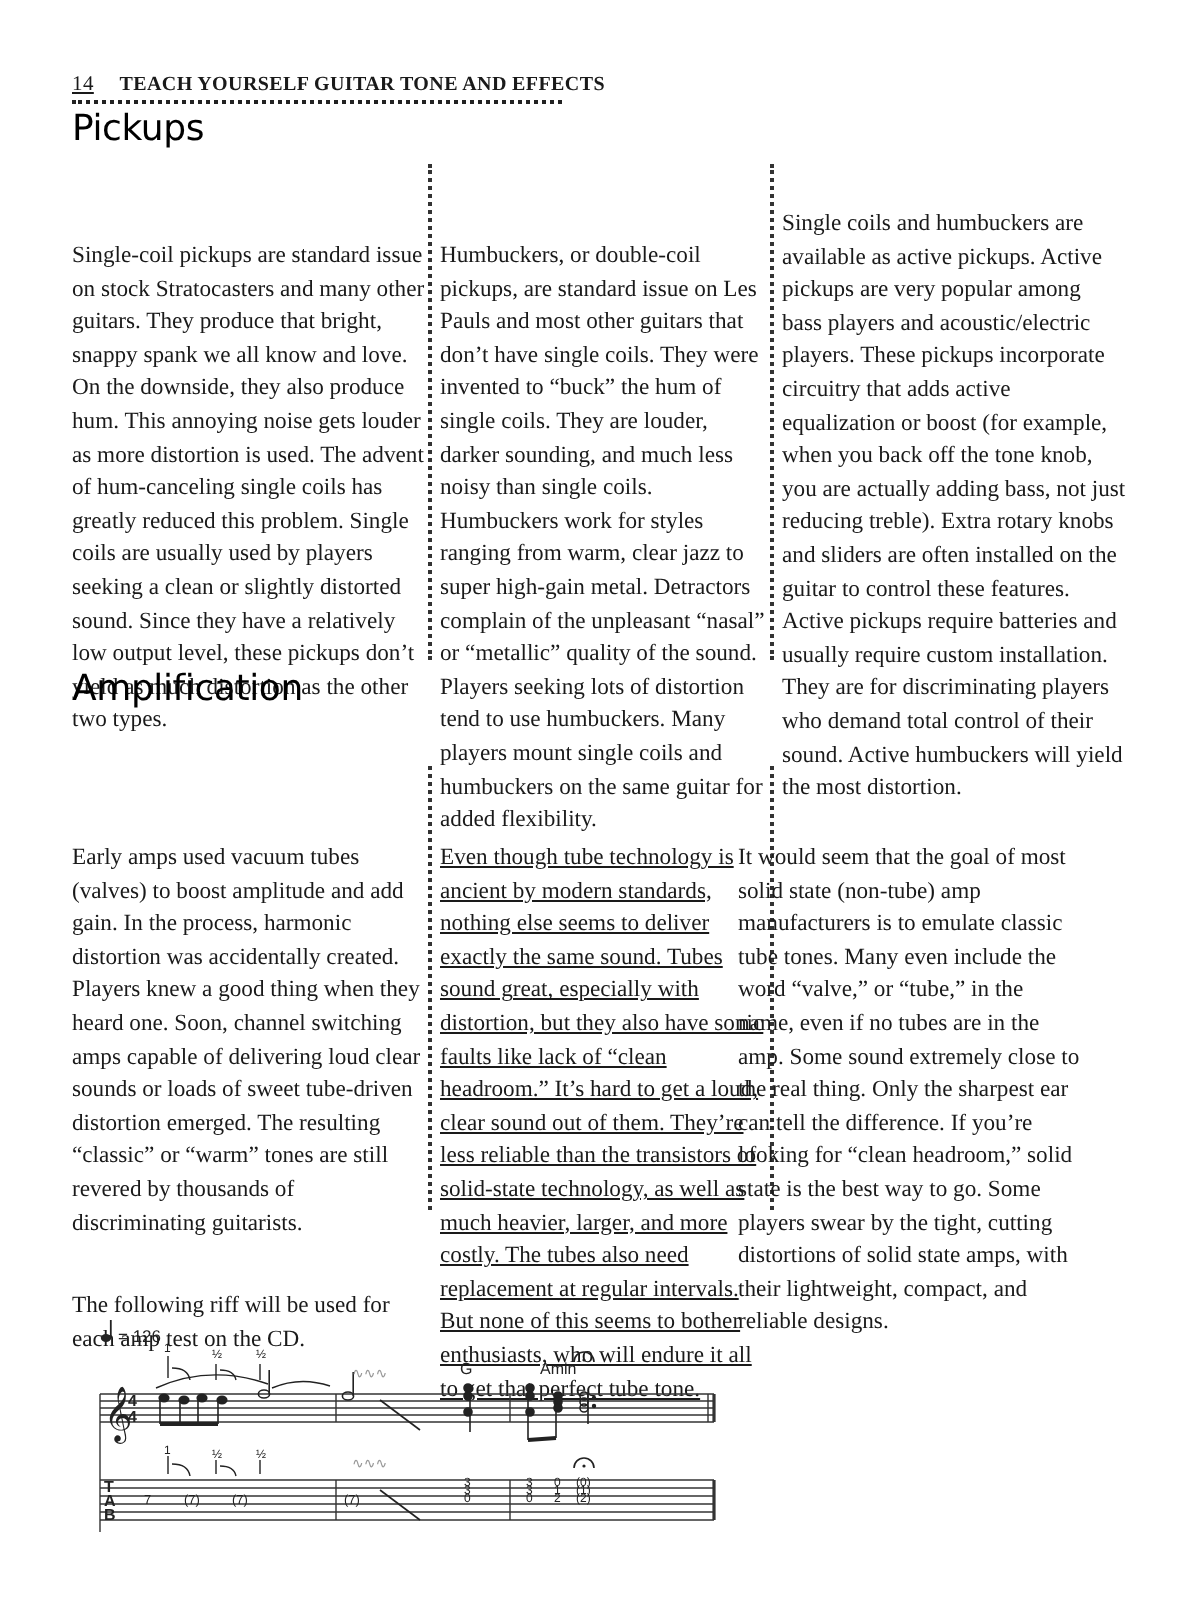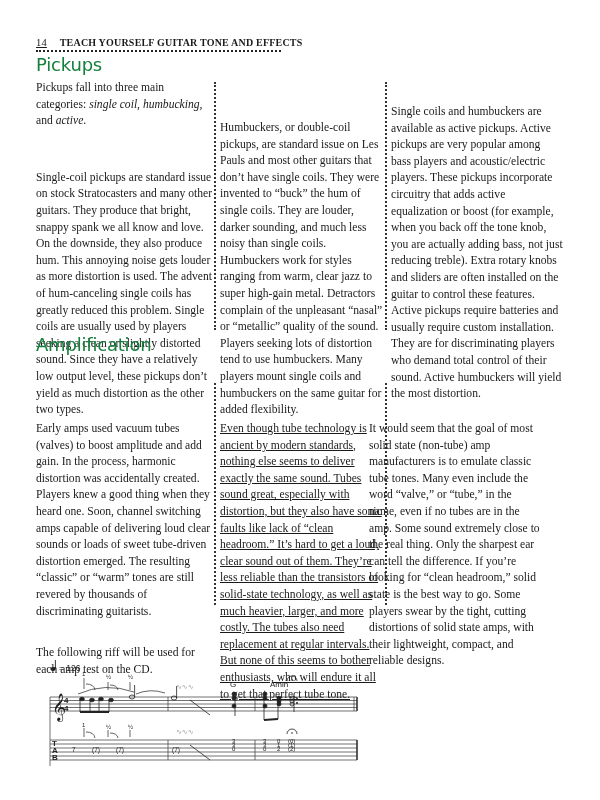--- a/index.html
+++ b/index.html
@@ -4,42 +4,41 @@
 <style>
   html, body { margin:0; padding:0; background:#ffffff; }
   body { width:600px; height:800px; position:relative; overflow:hidden; color:#1a1a1a;
          font-family:"Liberation Serif", "DejaVu Serif", serif; }
   .running-head { position:absolute; left:36px; top:37px; width:245px; font-size:10.5px;
          letter-spacing:0.2px; font-weight:bold; white-space:nowrap; }
   .running-head .pg { margin-right:10px; font-weight:normal;text-decoration:underline; }
   .running-head .ttl { font-size:10px; }
   .head-rule { position:absolute; left:36px; top:50px; width:245px; border-top:2px dotted #222; }
   .section-title { position:absolute; font-family:"DejaVu Sans", sans-serif; font-size:18px;
-         font-weight:normal; color:#15803d; margin:0; letter-spacing:-0.2px; }
+         font-weight:normal; color:#000000; margin:0; letter-spacing:-0.2px; }
   .col { position:absolute; font-size:11.6px; line-height:16.6px; margin:0; }
   .col p { margin:0 0 16.6px 0; }
   .col p:last-child { margin-bottom:0;margin-top:40px; }
   .vrule { position:absolute; border-left:2px dotted #333; }
   .caption { position:absolute; left:36px; top:622px; width:180px; font-size:11.6px; line-height:16.6px;margin-top:23px; }
   .music { position:absolute; left:0; top:0; }
   .music text { font-family:"Liberation Sans", sans-serif; }
 </style>
 </head>
 <body>
 
 <div class="running-head">
   <span class="pg">14</span>
   <span class="ttl">TEACH YOURSELF GUITAR TONE AND EFFECTS</span>
 </div>
 <div class="head-rule"></div>
 
 <h2 class="section-title" style="left:36px;top:54px;">Pickups</h2>
 
 <div class="col" style="left:36px;top:80px;width:178px;">
-  <p><span>Pickups fall into three main categories: </span><i>single coil</i><span>, </span><i>humbucking</i><span>, and </span><i>active</i><span>.</span></p>
   <p>Single-coil pickups are standard issue on stock Stratocasters and many other guitars. They produce that bright, snappy spank we all know and love. On the downside, they also produce hum. This annoying noise gets louder as more distortion is used. The advent of hum-canceling single coils has greatly reduced this problem. Single coils are usually used by players seeking a clean or slightly distorted sound. Since they have a relatively low output level, these pickups don’t yield as much distortion as the other two types.</p>
 </div>
 <div class="vrule" style="left:214px;top:82px;height:248px;"></div>
 <div class="col" style="left:220px;top:80px;width:166px;">
   <p>Humbuckers, or double-coil pickups, are standard issue on Les Pauls and most other guitars that don’t have single coils. They were invented to “buck” the hum of single coils. They are louder, darker sounding, and much less noisy than single coils. Humbuckers work for styles ranging from warm, clear jazz to super high-gain metal. Detractors complain of the unpleasant “nasal” or “metallic” quality of the sound. Players seeking lots of distortion tend to use humbuckers. Many players mount single coils and humbuckers on the same guitar for added flexibility.</p>
 </div>
 <div class="vrule" style="left:385px;top:82px;height:248px;"></div>
 <div class="col" style="left:391px;top:64px;width:172px;">
   <p>Single coils and humbuckers are available as active pickups. Active pickups are very popular among bass players and acoustic/electric players. These pickups incorporate circuitry that adds active equalization or boost (for example, when you back off the tone knob, you are actually adding bass, not just reducing treble). Extra rotary knobs and sliders are often installed on the guitar to control these features. Active pickups require batteries and usually require custom installation. They are for discriminating players who demand total control of their sound. Active humbuckers will yield the most distortion.</p>
 </div>

